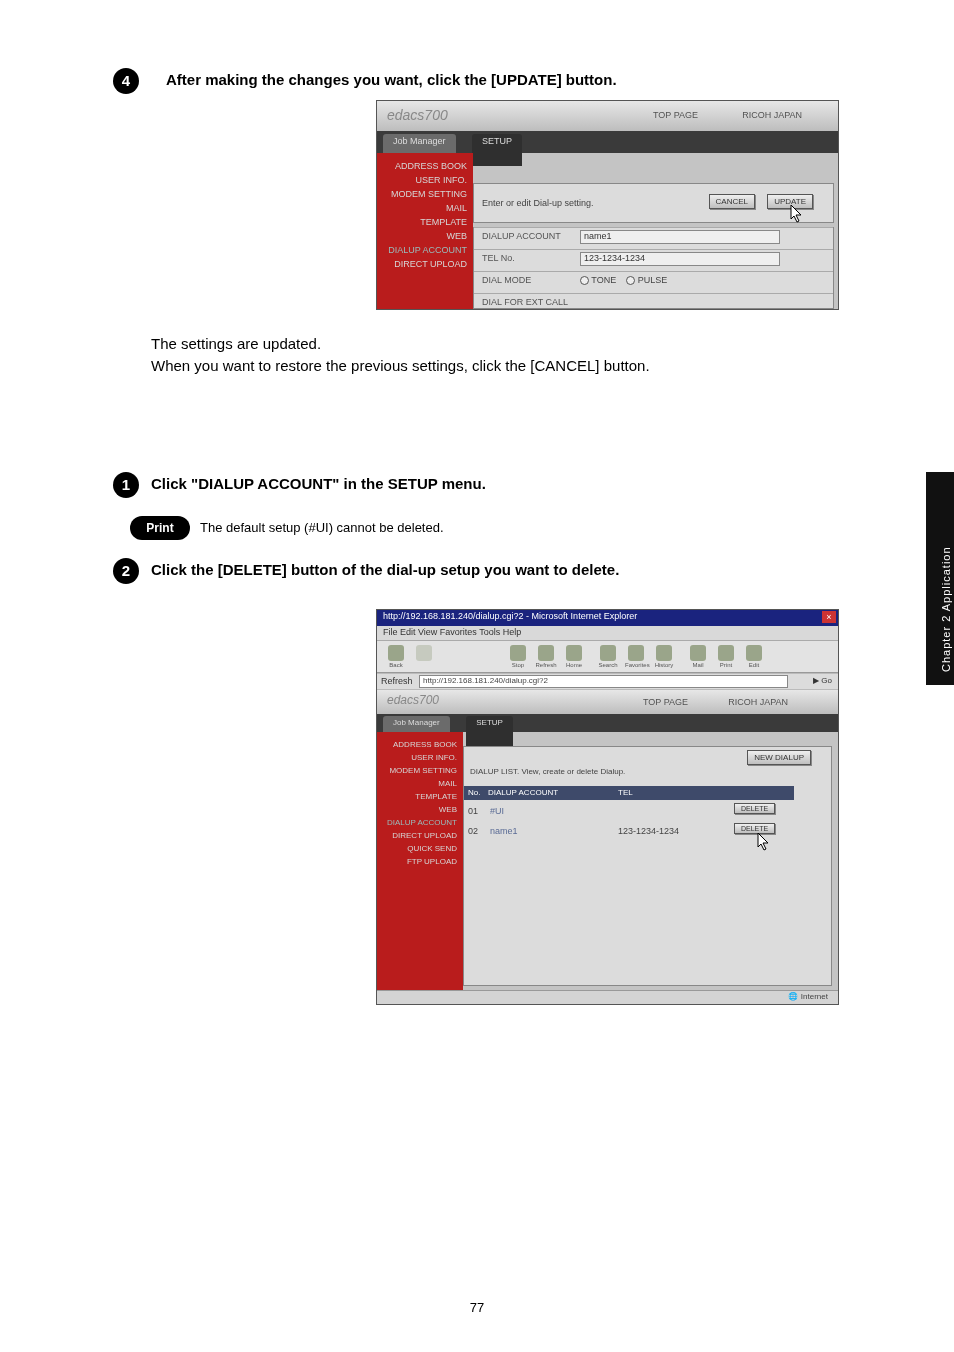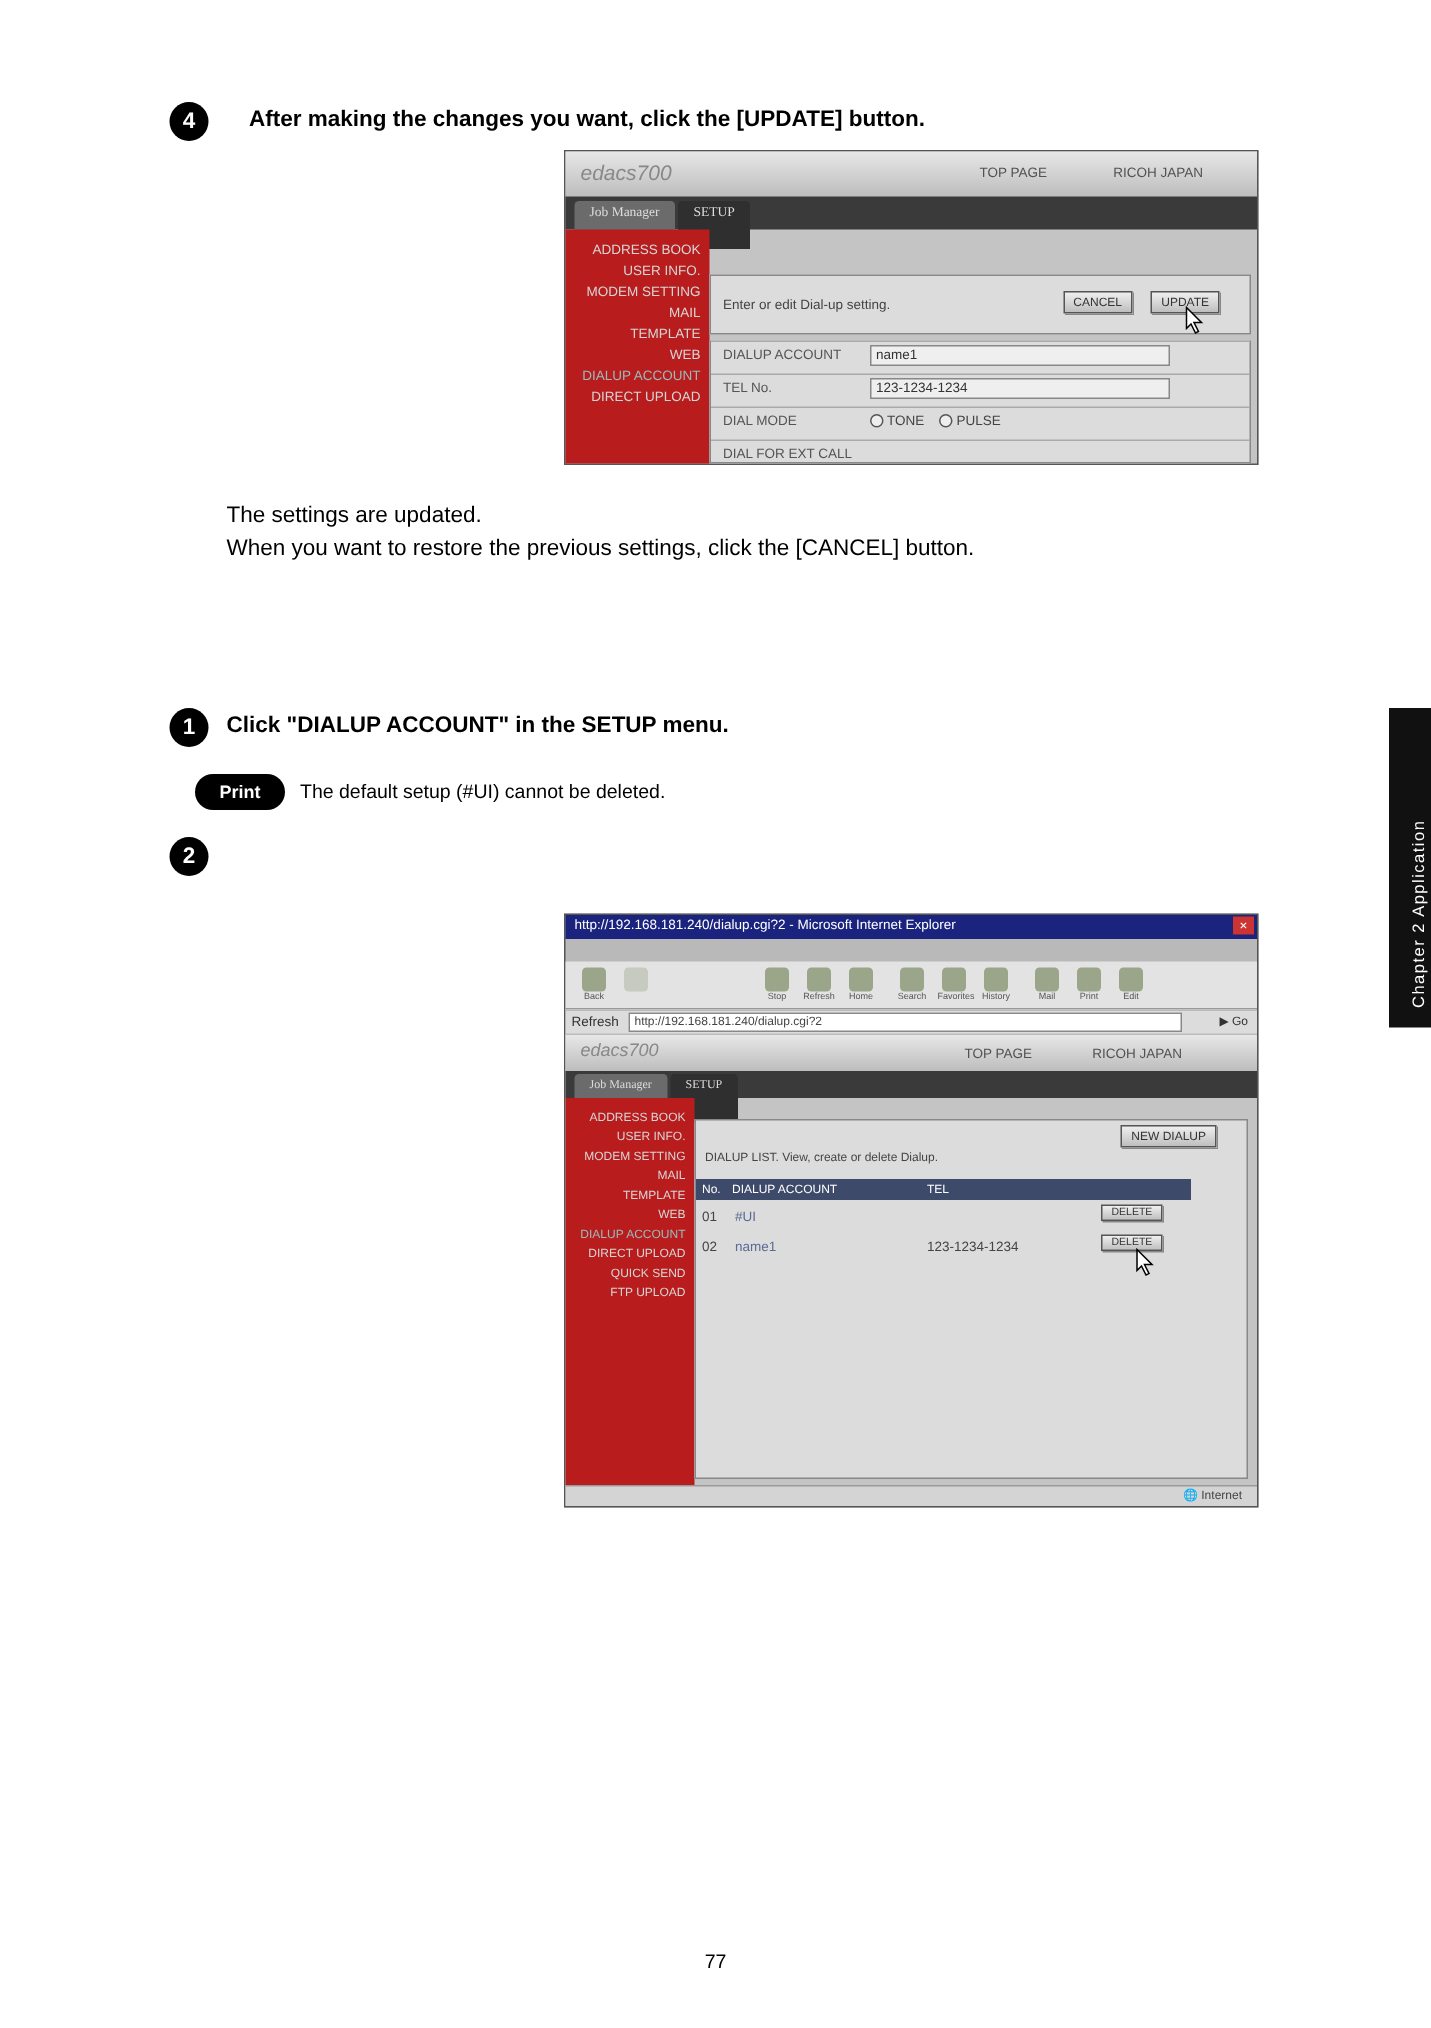--- a/index.html
+++ b/index.html
@@ -25,21 +25,21 @@
   .sidetab .txt { position: absolute; top: 200px; left: 14px; transform: rotate(-90deg); transform-origin: left top; color: #fff; font-size: 11px; white-space: nowrap; letter-spacing: 1px; }
 
   
   .shot { position: absolute; background: #c4c4c4; border: 1px solid #555; font-size: 9px; color: #333; }
   .shot .sidebar { position: absolute; background: #b91c1c; color: #d6d6d6; font-size: 9px; text-align: right; padding: 6px 6px; line-height: 14px; }
   .shot .sidebar span { display: block; white-space: nowrap; }
   .shot .topstrip { position: absolute; left: 0; right: 0; top: 0; height: 30px; background: linear-gradient(#e7e7e7,#bdbdbd); }
   .shot .logotxt { position: absolute; left: 10px; top: 6px; font-style: italic; font-size: 14px; color: #888; }
   .shot .tlink { position: absolute; font-size: 9px; color: #525252; }
   .shot .tabs { position: absolute; height: 18px; }
-  .shot .tab { display: inline-block; height: 32px; padding: 2px 10px; font-size: 9px; color: #ddd; background: #6b6b6b; border-radius: 3px 3px 0 0; margin-right: 0; font-family: Liberation Serif, serif; }
+  .shot .tab { display: inline-block; height: 32px; padding: 2px 10px; font-size: 9px; color: #ddd; background: #6b6b6b; border-radius: 3px 3px 0 0; margin-right: 14px; }
   .shot .tab.active { background: #2f2f2f; }
   .shot .content { position: absolute; background: #dcdcdc; border: 1px solid #888; }
   .shot .ctext { position: absolute; font-size: 9px; color: #444; }
   .shot .btn { position: absolute; background: linear-gradient(#efefef,#bfbfbf); border: 1px solid #555; font-size: 8px; color: #333; text-align: center; padding: 2px 6px; box-shadow: 1px 1px 0 #888; }
   .shot .row { position: absolute; height: 18px; border-top: 1px solid #aaa; }
   .shot .rlabel { position: absolute; font-size: 9px; color: #545454; }
   .shot .rfield { position: absolute; background: #efefef; border: 1px solid #888; height: 14px; font-size: 9px; padding: 0 3px; color: #333; }
   .shot .radio { display: inline-block; width: 9px; height: 9px; border: 1px solid #555; border-radius: 50%; background: #eee; vertical-align: middle; }
 
   
@@ -131,26 +131,28 @@
   </div>
 </div>
 
 
 <div class="circ" style="left:113px; top:472px;">1</div>
 <div class="ln" style="left:151px; top:475px; font-weight:bold;">Click "DIALUP ACCOUNT" in the SETUP menu.</div>
 <div class="loz" style="left:130px; top:516px;">Print</div>
 <div class="ln" style="left:200px; top:520px; font-size:13px;">The default setup (#UI) cannot be deleted.</div>
 
 <div class="circ" style="left:113px; top:558px;">2</div>
+<div class="ln" style="left:151px; top:561px; font-weight:bold;">Click the [DELETE] button of the dial-up setup you want to delete.</div>
 
 <div class="shot" style="left:376px; top:609px; width:463px; height:396px; background:#b9b9b9;">
   <div class="win-title">
     <span>http://192.168.181.240/dialup.cgi?2 - Microsoft Internet Explorer</span>
     <div class="win-close">×</div>
   </div>
+  <div class="menu" style="top:16px;">File   Edit   View   Favorites   Tools   Help</div>
   <div class="toolbar" style="top:31px;">
     <div class="ico" style="left:8px;">
           <div class="g"></div>
           <div class="lbl">Back</div>
         </div>
     <div class="ico" style="left:36px;">
           <div class="g" style="opacity:.4;"></div>
           <div class="lbl"></div>
         </div>
     <div class="ico" style="left:130px;">

